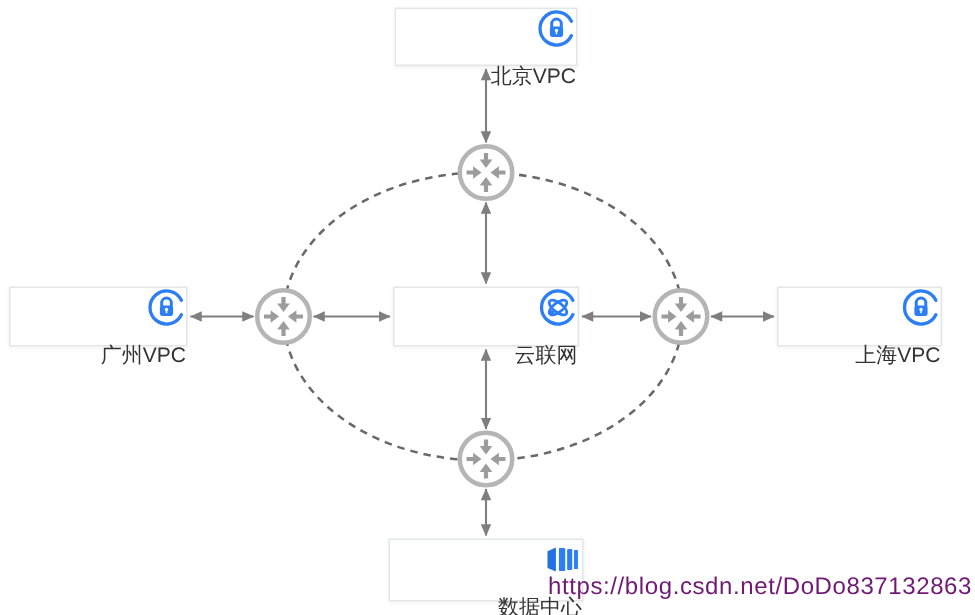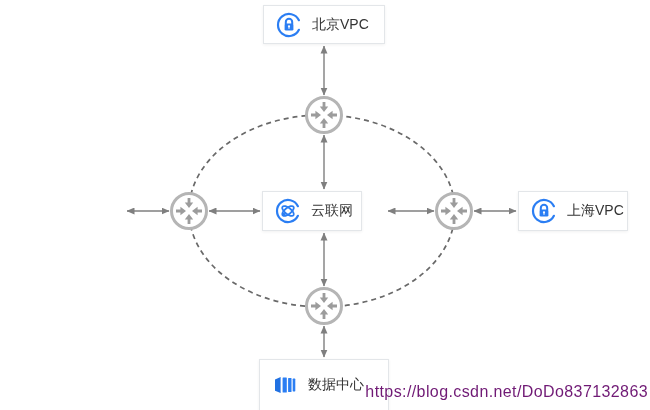--- a/index.html
+++ b/index.html
@@ -2,32 +2,33 @@
 <html><head>
 <meta charset="utf-8">
 <style>
   html,body { margin:0; padding:0; background:#fff; }
   .stage {
     position:relative; width:650px; height:410px; background:#ffffff;
     font-family:"Liberation Sans", sans-serif; overflow:hidden;
   }
   .layer { position:absolute; left:0; top:0; }
   .node {
-    position:absolute; display:flex; align-items:center; gap:10px;
+    position:absolute; display:flex; align-items:flex-end; gap:10px;
     box-sizing:border-box; padding-left:12px;
     background:#ffffff; border:1px solid #e3e6e9;
     box-shadow:0 1px 3px rgba(0,0,0,0.06);
+    flex-direction:column;
   }
   .node .label { font-size:14px; color:#333333; white-space:nowrap; }
   .node .icon { display:flex; width:26px; height:26px; flex:0 0 26px; }
   .node-beijing    { left:263px; top:5px;   width:122px; height:39px; }
   .node-guangzhou  { left:6px;   top:191px; width:119px; height:40px; }
-  .node-ccn        { left:262px; top:191px; width:100px; height:40px; }
+  .node-ccn        { left:262px; top:191px; width:124px; height:40px; }
   .node-shanghai   { left:518px; top:191px; width:110px; height:40px; }
-  .node-datacenter { left:259px; top:359px; width:130px; height:52px; }
+  .node-datacenter { left:259px; top:359px; width:130px; height:42px; }
   .watermark {
     position:absolute; right:2px; bottom:9px;
     font-size:16px; color:#701a75; letter-spacing:0.4px; white-space:nowrap;
   }
 </style>
 </head>
 <body>
 
 <div class="stage">
 
@@ -74,20 +75,32 @@
         <path d="M22.9,8.2 A11,11 0 1 0 22.9,17.8" fill="none" stroke="#2b7ef3" stroke-width="2.2" stroke-linecap="round"></path>
         <path d="M9.8,12 V9.9 a3.2,3.2 0 0 1 6.4,0 V12" fill="none" stroke="#2b7ef3" stroke-width="2"></path>
         <rect x="8.6" y="11.6" width="8.8" height="7" rx="1.4" fill="#2b7ef3"></rect>
         <circle cx="13" cy="14.3" r="1.1" fill="#ffffff"></circle>
         <rect x="12.5" y="14.7" width="1" height="2.1" fill="#ffffff"></rect>
       </svg>
     </span>
     <span class="label">北京VPC</span>
   </div>
 
+  <div class="node node-guangzhou">
+    <span class="icon">
+      <svg width="26" height="26" viewBox="0 0 26 26">
+        <path d="M22.9,8.2 A11,11 0 1 0 22.9,17.8" fill="none" stroke="#2b7ef3" stroke-width="2.2" stroke-linecap="round"></path>
+        <path d="M9.8,12 V9.9 a3.2,3.2 0 0 1 6.4,0 V12" fill="none" stroke="#2b7ef3" stroke-width="2"></path>
+        <rect x="8.6" y="11.6" width="8.8" height="7" rx="1.4" fill="#2b7ef3"></rect>
+        <circle cx="13" cy="14.3" r="1.1" fill="#ffffff"></circle>
+        <rect x="12.5" y="14.7" width="1" height="2.1" fill="#ffffff"></rect>
+      </svg>
+    </span>
+    <span class="label">广州VPC</span>
+  </div>
 
   <div class="node node-ccn">
     <span class="icon">
       <svg width="26" height="26" viewBox="0 0 26 26">
         <path d="M22.9,8.2 A11,11 0 1 0 22.9,17.8" fill="none" stroke="#2b7ef3" stroke-width="2.2" stroke-linecap="round"></path>
         <ellipse cx="13" cy="13" rx="7" ry="3.1" fill="none" stroke="#2b7ef3" stroke-width="1.8" transform="rotate(-38 13 13)"></ellipse>
         <ellipse cx="13" cy="13" rx="7" ry="3.1" fill="none" stroke="#2b7ef3" stroke-width="1.8" transform="rotate(38 13 13)"></ellipse>
         <circle cx="8.8" cy="16.6" r="1.8" fill="#2b7ef3"></circle>
       </svg>
     </span>

